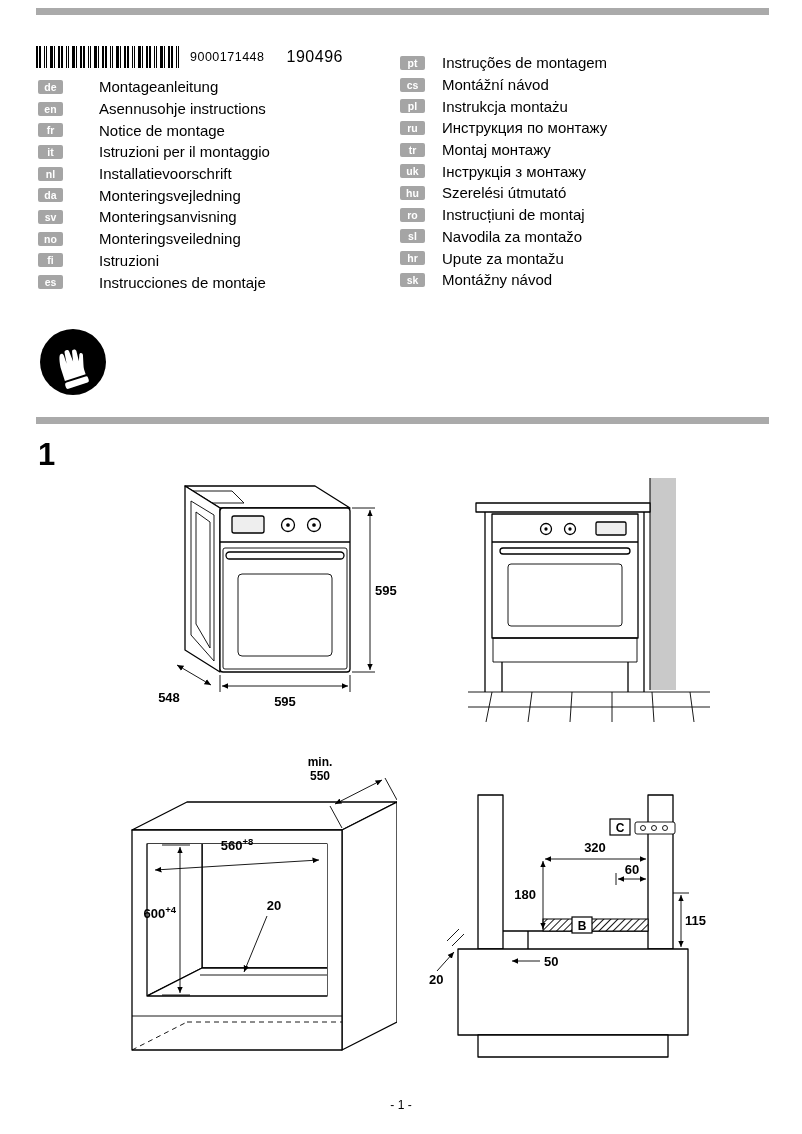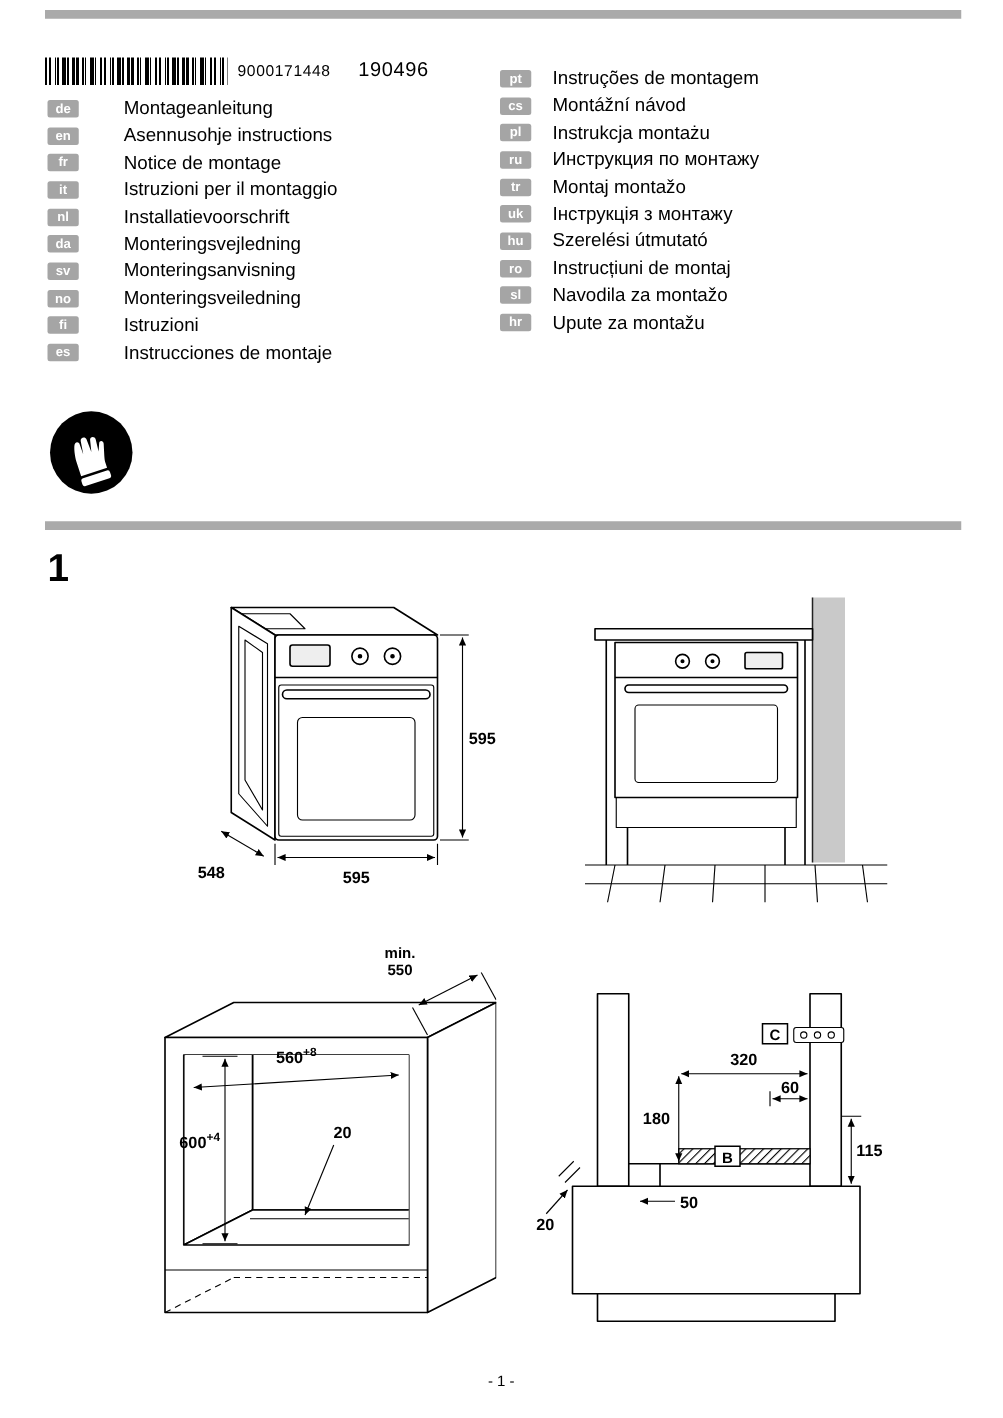--- a/index.html
+++ b/index.html
@@ -112,41 +112,45 @@
   <div class="lang-row">
       <span class="lang-code">pl</span>
       <span class="lang-title">Instrukcja montażu</span>
     </div>
   <div class="lang-row">
       <span class="lang-code">ru</span>
       <span class="lang-title">Инструкция по монтажу</span>
     </div>
   <div class="lang-row">
       <span class="lang-code">tr</span>
-      <span class="lang-title">Montaj montažo</span>
+      <span class="lang-title">Montaj монтажу</span>
     </div>
   <div class="lang-row">
       <span class="lang-code">uk</span>
       <span class="lang-title">Інструкція з монтажу</span>
     </div>
   <div class="lang-row">
       <span class="lang-code">hu</span>
       <span class="lang-title">Szerelési útmutató</span>
     </div>
   <div class="lang-row">
       <span class="lang-code">ro</span>
       <span class="lang-title">Instrucțiuni de montaj</span>
     </div>
   <div class="lang-row">
       <span class="lang-code">sl</span>
       <span class="lang-title">Navodila za montažo</span>
     </div>
   <div class="lang-row">
       <span class="lang-code">hr</span>
       <span class="lang-title">Upute za montažu</span>
+    </div>
+  <div class="lang-row">
+      <span class="lang-code">sk</span>
+      <span class="lang-title">Montážny návod</span>
     </div>
 </div>
 
 <svg class="fig" style="left:38px; top:327px;" width="70" height="70" viewBox="0 0 70 70">
   <circle cx="35" cy="35" r="33" fill="#000"></circle>
   <g transform="translate(34,37) rotate(-18)" fill="#fff">
     <path d="M -12,14 L -12,2 C -12,-2 -10.5,-11 -8.5,-12.5 C -7,-13.6 -5.2,-12.8 -5.2,-10.8 L -5,-2 L -3.6,-13 C -3.2,-15.8 1,-15.6 1.2,-12.8 L 1.8,-2 L 3.8,-11.5 C 4.4,-14.3 8.4,-13.4 8.2,-10.6 L 7.4,-0.5 L 9.8,-6.5 C 10.8,-9 13.8,-7.8 13.2,-5.2 L 10.6,4.5 C 10.1,6.5 9.8,8 9.8,10 L 9.8,14 Z"></path>
     <rect x="-13" y="16" width="24" height="6.5" rx="2"></rect>
   </g>
 </svg>

